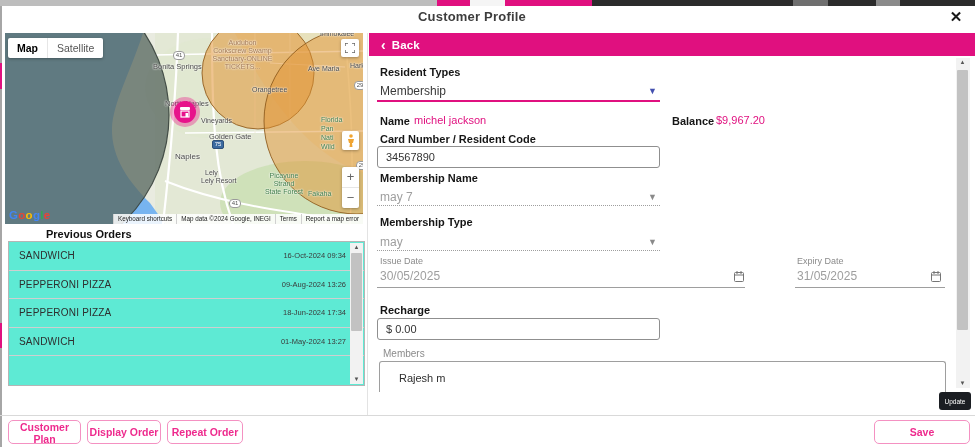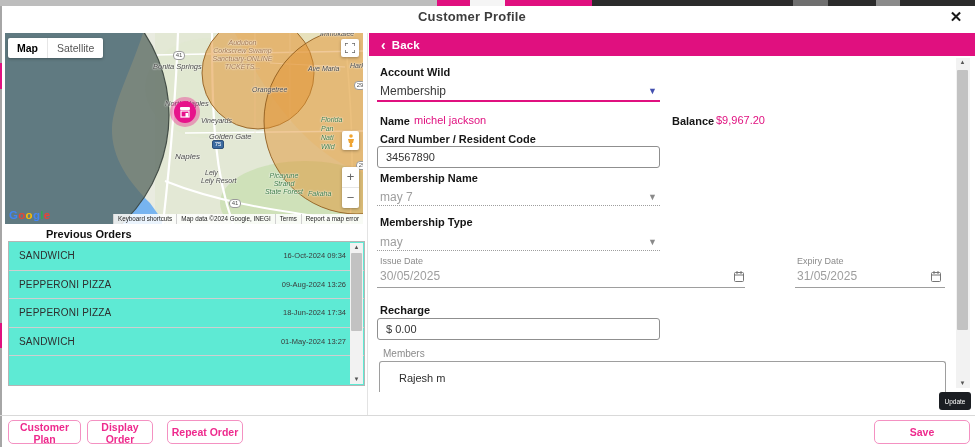--- a/index.html
+++ b/index.html
@@ -18,21 +18,21 @@
 
   
   .modal-title { left:0; top:9px; width:944px; text-align:center; font-size:13px;
                  font-weight:bold; color:#3d3d3d; letter-spacing:.2px; }
   .close-x { left:944px; top:6px; width:24px; height:22px; font-size:15px; color:#1a1a1a;
              text-align:center; line-height:22px; cursor:pointer; font-weight:bold; }
 
   
   .map { left:5px; top:33px; width:358px; height:191px; overflow:hidden; background:#e9ebe0; }
   .map-label { position:absolute; color:#4a4a4a; white-space:nowrap;
-               text-shadow:0 0 2px #fff, 0 0 2px #fff;font-style:italic; }
+               text-shadow:0 0 2px #fff, 0 0 2px #fff; }
   .poi { color:#a3764e; text-align:center; white-space:normal; line-height:8px; }
   .park { color:#3f7d49; text-align:center; line-height:8px; white-space:normal; }
   .shield { position:absolute; width:12px; height:9px; background:#fff; border:1px solid #9a9a9a;
             border-radius:4px; font-size:6px; color:#555; text-align:center; line-height:7px; }
   .shield-75 { background:#3b6aa0; border-color:#2d4f79; color:#fff; border-radius:2px; }
   .ctl { position:absolute; background:#fff; box-shadow:0 1px 3px rgba(0,0,0,.3); }
   .mapsat { left:3px; top:5px; height:20px; display:flex; border-radius:2px; }
   .mapsat div { padding:0 9px; line-height:20px; font-size:10.5px; }
   .btn-map { font-weight:bold; color:#000; border-right:1px solid #e6e6e6; }
   .btn-sat { color:#565656; }
@@ -247,21 +247,21 @@
     </div>
   </div>
 
   <div class="abs divider-v"></div>
 
   <div class="abs back-bar">
     <span class="back-chev">‹</span>
     <span class="back-txt">Back</span>
   </div>
 
-  <div class="abs flabel" style="left:380px;top:66px;">Account Wild</div>
+  <div class="abs flabel" style="left:380px;top:66px;">Resident Types</div>
   <div class="abs fvalue" style="left:380px;top:84px;">Membership</div>
   <div class="abs arrow-blue" style="left:648px;top:86px;">▼</div>
   <div class="abs pink-underline" style="left:377px;top:100px;width:283px;"></div>
 
   <div class="abs flabel" style="left:380px;top:115px;">Name</div>
   <div class="abs fvalue pink-text" style="left:414px;top:114px;font-size:11px;">michel jackson</div>
   <div class="abs flabel" style="left:672px;top:115px;">Balance</div>
   <div class="abs fvalue pink-text" style="left:716px;top:114px;font-size:11px;">$9,967.20</div>
 
   <div class="abs flabel" style="left:380px;top:133px;">Card Number / Resident Code</div>
@@ -308,17 +308,17 @@
   <button class="abs update-btn">Update</button>
 
   <div class="abs vscroll panel-scroll">
     <div class="arr" style="top:0;">▲</div>
     <div class="thumb" style="top:12px;height:260px;"></div>
     <div class="arr" style="bottom:0;">▼</div>
   </div>
 
   <div class="abs footer-sep"></div>
   <button class="pink-btn" style="left:8px;width:73px;">Customer Plan</button>
-  <button class="pink-btn" style="left:87px;width:66px;">Display Order</button>
+  <button class="pink-btn" style="left:87px;width:74px;">Display Order</button>
   <button class="pink-btn" style="left:167px;width:76px;">Repeat Order</button>
   <button class="pink-btn" style="left:874px;width:96px;">Save</button>
 
 </div>
 
 </body></html>

